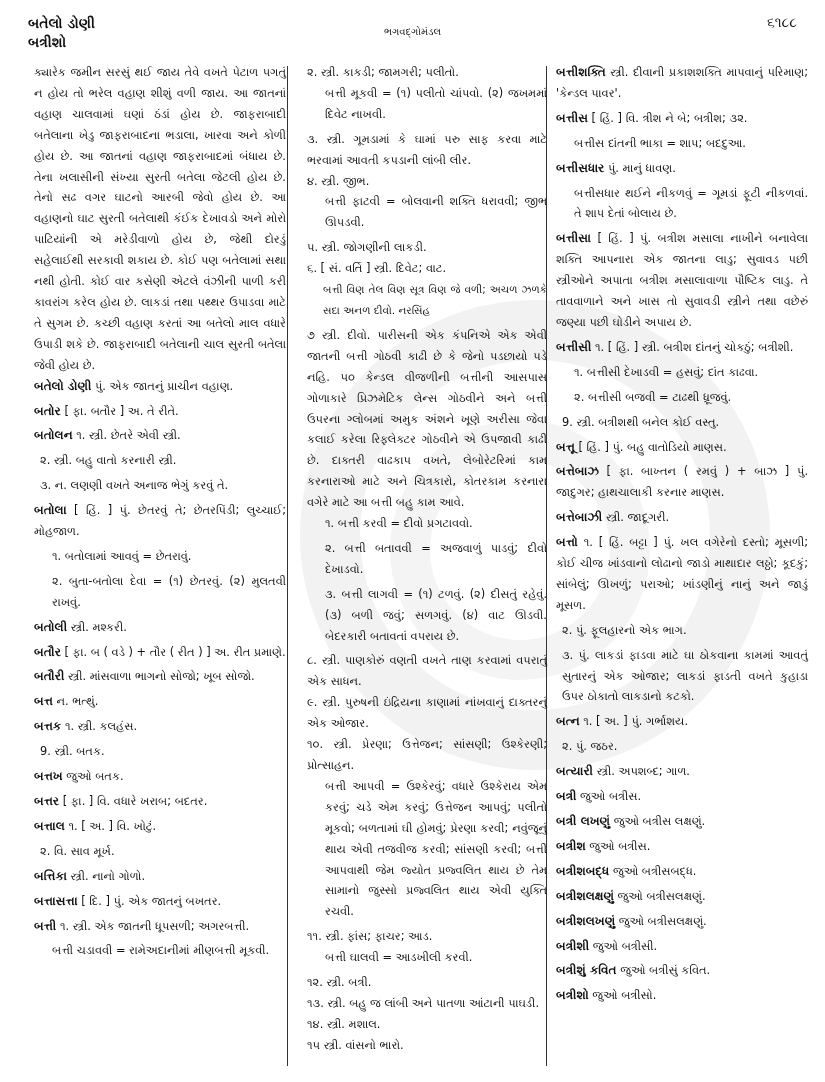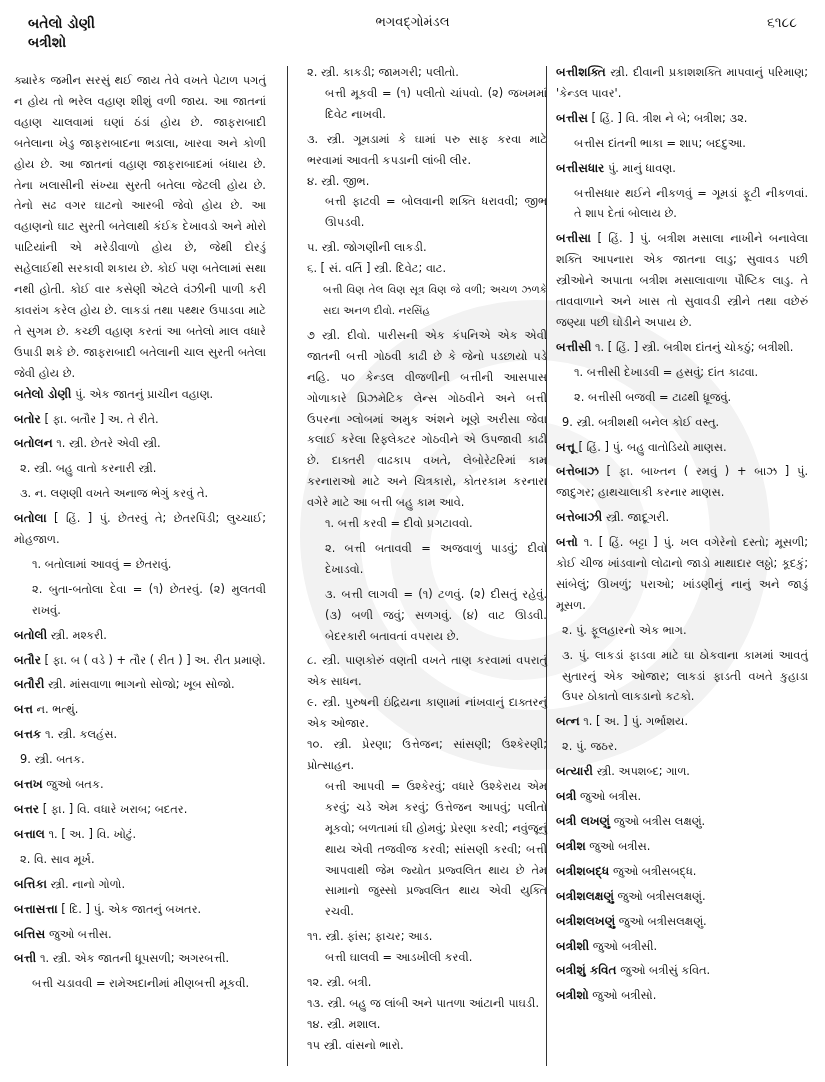--- a/index.html
+++ b/index.html
@@ -10,24 +10,24 @@
   .watermark {
     position: absolute; left: 300px; top: 300px; width: 470px; height: 470px;
     border-radius: 50%; border: 60px solid #f2f2f2; box-sizing: border-box; z-index: 0;
   }
   .watermark2 {
     position: absolute; left: 390px; top: 420px; width: 260px; height: 260px;
     border-radius: 50%; border: 40px solid #f4f4f4; box-sizing: border-box; z-index: 0;
   }
   .header { position: absolute; top: 14px; left: 28px; right: 28px; height: 40px; z-index: 1; }
   .hdr-left { position: absolute; left: 0; top: 0; font-size: 14px; font-weight: bold; line-height: 19px; }
-  .hdr-center { position: absolute; left: 0; right: 0; top: 0; text-align: center; font-size: 13px; }
+  .hdr-center { position: absolute; left: 0; right: 0; top: 12px; text-align: center; font-size: 10px; }
   .hdr-right { position: absolute; right: 0; top: 0; font-size: 14px; }
   .col { position: absolute; top: 62px; font-size: 11.4px; line-height: 20.9px; z-index: 1; text-align: justify; }
-  .col1 { left: 14px; width: 252px; margin-top: 8px; }
+  .col1 { left: 34px; width: 252px; }
   .col2 { left: 297px; width: 240px; margin-left: 10px; }
   .col3 { left: 556px; width: 252px; }
   .divider { position: absolute; top: 66px; width: 1px; background: #333; z-index: 1; }
   .d1 { left: 287px; height: 1000px; }
   .d2 { left: 546px; height: 1000px; }
   .entry { margin: 0 0 4px 0; }
   .hw { font-weight: bold; font-size: 12px; }
   .sub { margin-left: 6px; }
   .ex { margin-left: 18px; }
   .verse { margin-left: 16px; font-size: 10.5px; }
@@ -66,21 +66,20 @@
     <div class="entry"><span class="hw">બતૌરી</span> <span>સ્ત્રી. માંસવાળા ભાગનો સોજો; ખૂબ સોજો.</span></div>
     <div class="entry"><span class="hw">બત્ત</span> <span>ન. ભત્થું.</span></div>
     <div class="entry"><span class="hw">બત્તક</span> <span>૧. સ્ત્રી. કલહંસ.</span></div>
     <div class="entry sub">9. સ્ત્રી. બતક.</div>
     <div class="entry"><span class="hw">બત્તખ</span> <span>જુઓ બતક.</span></div>
     <div class="entry"><span class="hw">બત્તર</span> <span>[ ફા. ] વિ. વધારે ખરાબ; બદતર.</span></div>
     <div class="entry"><span class="hw">બત્તાલ</span> <span>૧. [ અ. ] વિ. ખોટું.</span></div>
     <div class="entry sub">૨. વિ. સાવ મૂર્ખ.</div>
     <div class="entry"><span class="hw">બત્તિકા</span> <span>સ્ત્રી. નાનો ગોળો.</span></div>
     <div class="entry"><span class="hw">બત્તાસત્તા</span> <span>[ દિ. ] પું. એક જાતનું બખતર.</span></div>
-    <div class="entry"><span class="hw">બત્તિસ</span> <span>જુઓ બત્તીસ.</span></div>
     <div class="entry"><span class="hw">બત્તી</span> <span>૧. સ્ત્રી. એક જાતની ધૂપસળી; અગરબત્તી.</span></div>
     <div class="entry ex">બત્તી ચડાવવી = રામેઅદાનીમાં મીણબત્તી મૂકવી.</div>
   </div>
 <div class="col col2" id="col1">
     <div class="entry p">૨. સ્ત્રી. કાકડી; જામગરી; પલીતો.</div>
     <div class="entry ex">બત્તી મૂકવી = (૧) પલીતો ચાંપવો. (૨) જખમમાં દિવેટ નાખવી.</div>
     <div class="entry p">૩. સ્ત્રી. ગૂમડામાં કે ઘામાં પરુ સાફ કરવા માટે ભરવામાં આવતી કપડાની લાંબી લીર.</div>
     <div class="entry p">૪. સ્ત્રી. જીભ.</div>
     <div class="entry ex">બત્તી ફાટવી = બોલવાની શક્તિ ધરાવવી; જીભ ઊપડવી.</div>
     <div class="entry p">૫. સ્ત્રી. જોગણીની લાકડી.</div>

